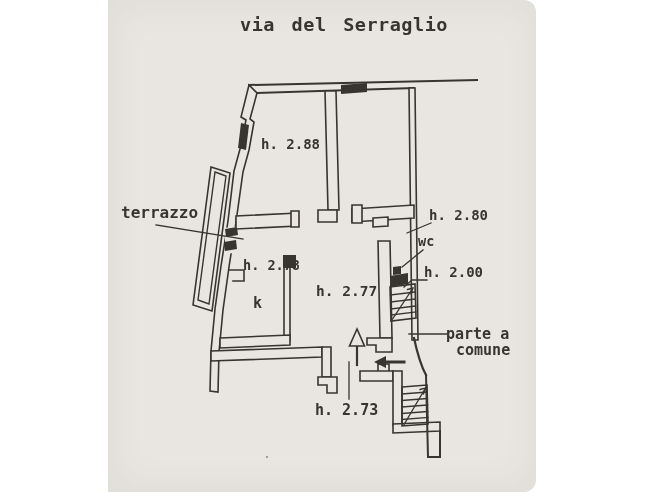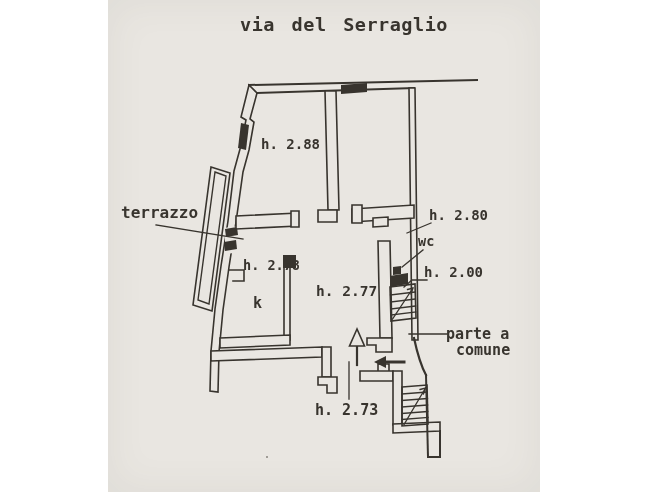--- a/index.html
+++ b/index.html
@@ -3,21 +3,21 @@
 <meta charset="utf-8">
 <style>
   :root{
     --paper:#e9e6e1;
     --margin:#ffffff;
     --ink:#38342e;
   }
   html,body{margin:0;padding:0;}
   .screen{
     position:relative;
-    width:648px;height:492px;
+    width:536px;height:492px;
     background:var(--margin);
     overflow:hidden;
     font-family:"DejaVu Sans Mono", monospace;
     border-radius:12px;
   }
   .paper-photo{
     position:absolute;left:108px;top:0;width:432px;height:492px;
     background:linear-gradient(100deg,#e4e1dc 0%, #ecjae6 0%, #ebe8e4 35%, #e9e6e1 65%, #e2dfda 100%);
     background-color:var(--paper);
     box-shadow:inset 0 0 40px rgba(90,80,70,0.07);

